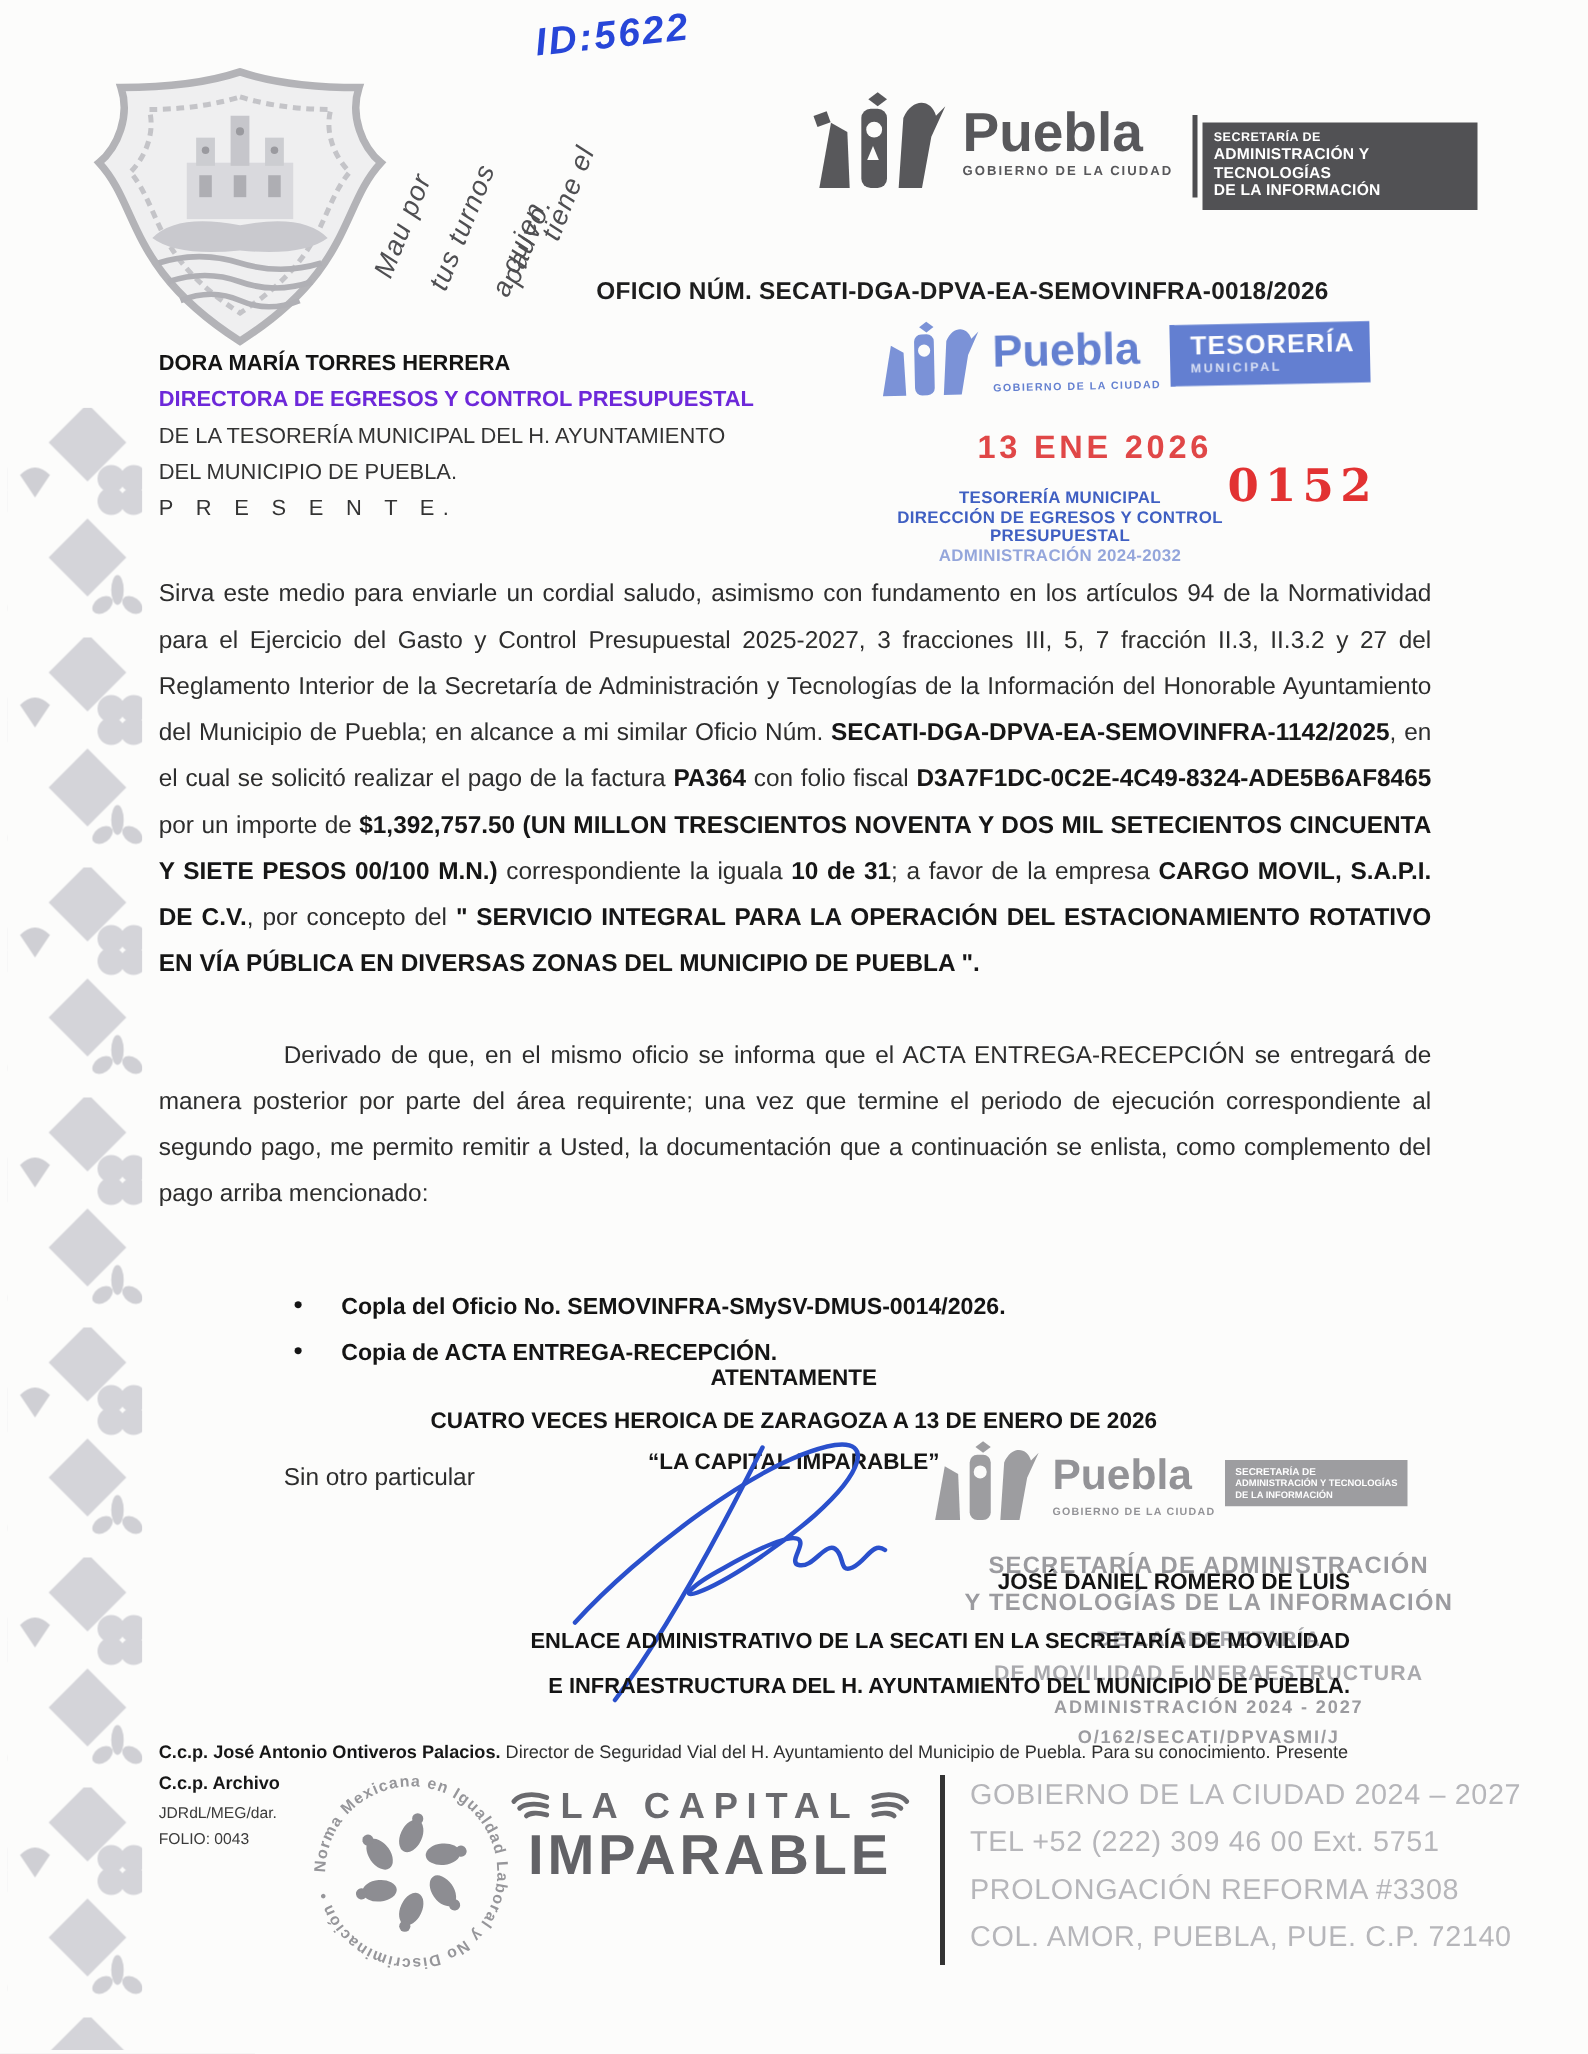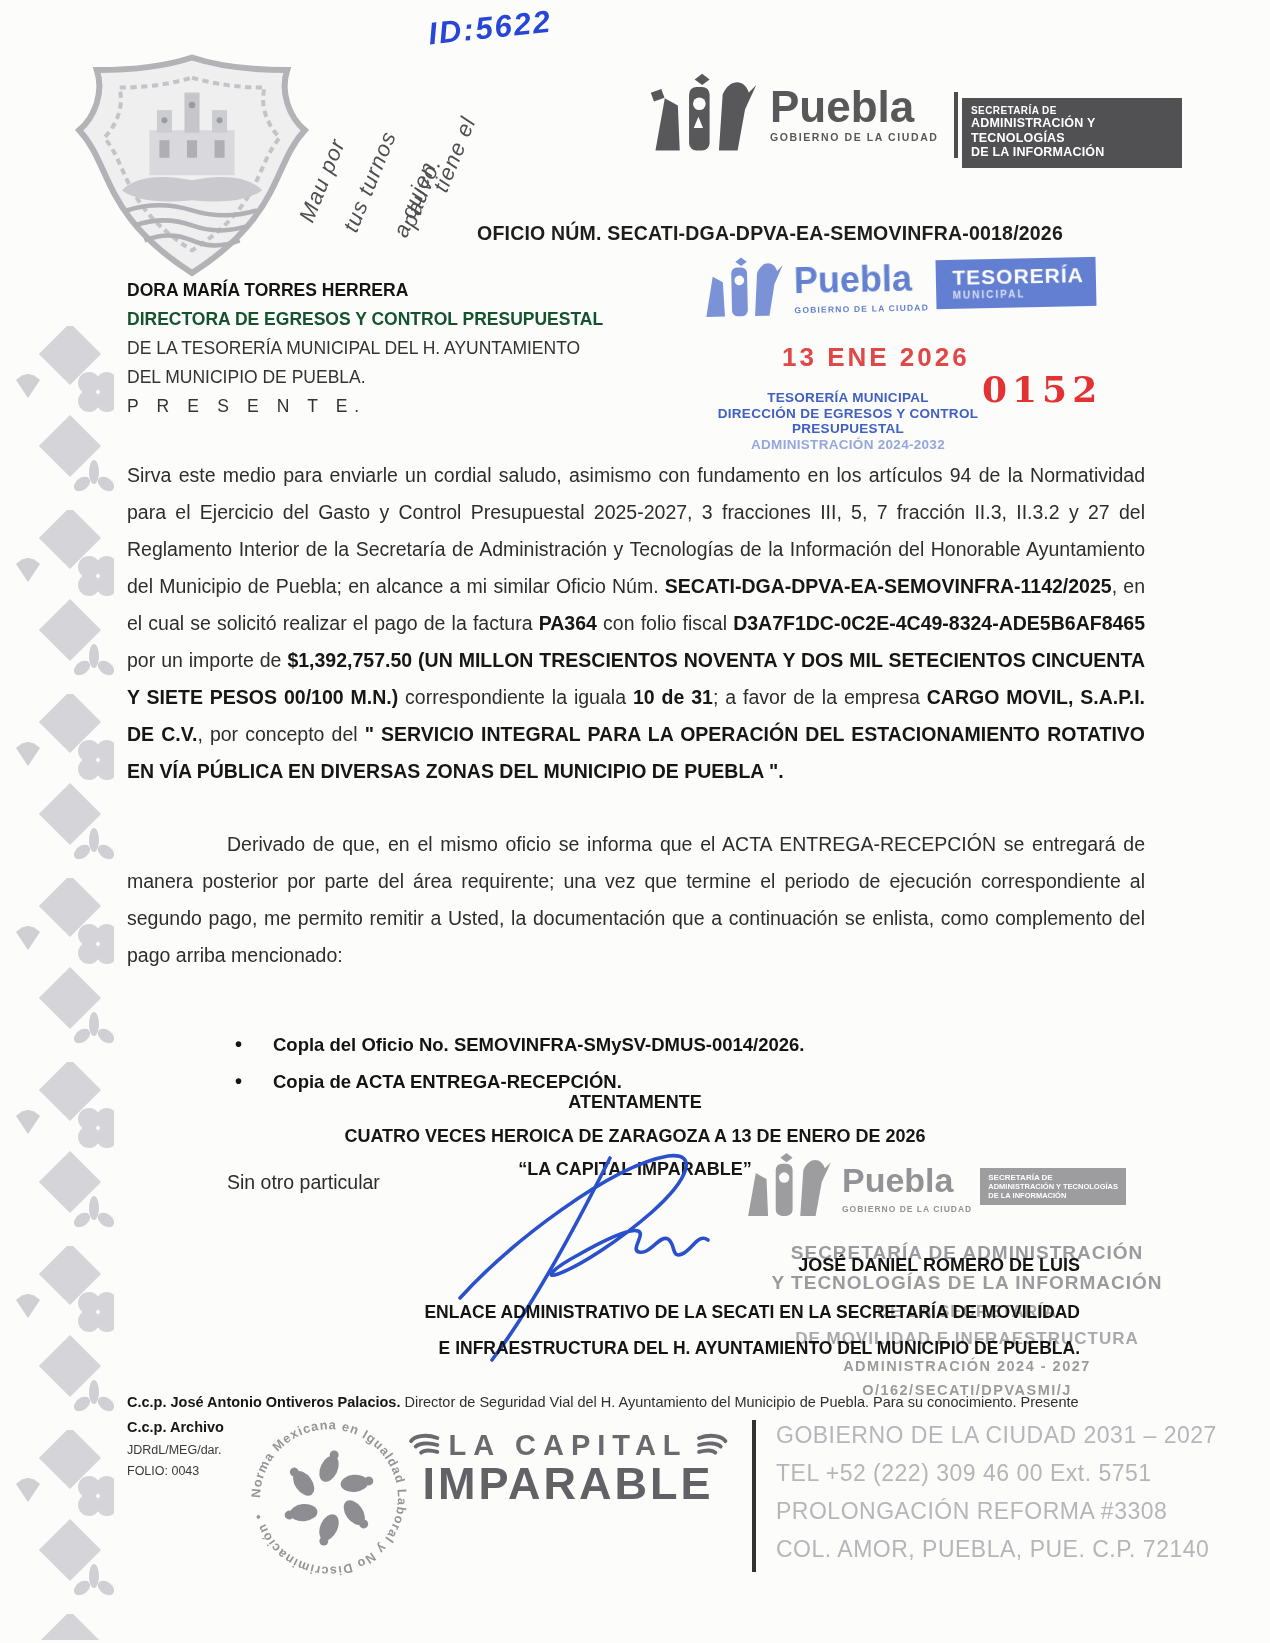--- a/index.html
+++ b/index.html
@@ -42,21 +42,21 @@
   .hdr-box .l2, .hdr-box .l3 { font-size:12.5px; font-weight:800; letter-spacing:.2px; line-height:14.5px; }
 
   .oficio-num {
     left:400px; top:222px; width:740px; text-align:center;
     font-size:19.5px; font-weight:800; color:#1d1d1d; letter-spacing:.2px;
   }
 
   
   .addressee { left:127px; top:276px; font-size:17.5px; line-height:29px; color:#333; }
   .addressee .n1 { font-weight:800; color:#141414; }
-  .addressee .n2 { font-weight:800; color:#14532d; }
+  .addressee .n2 { font-weight:800; color:#6d28d9; }
   .addressee .sp { letter-spacing:.38em; }
 
   
   .stamp-blue { left:700px; top:252px; color:#5c7ace; transform:rotate(-1.2deg); opacity:.95; }
   .stamp-blue-row { display:flex; align-items:center; }
   .stamp-blue .logo-name { font-size:36px; filter:blur(.4px); }
   .stamp-blue .logo-sub { font-size:8.5px; letter-spacing:1.2px; }
   .stamp-blue-box {
     margin-left:8px; background:#5b79cf; color:#fff; padding:6px 12px 8px 12px;
     border-left:4px solid #5b79cf; filter:blur(.3px);
@@ -365,19 +365,19 @@
             <path d="M4 17 C 16 13 28 15 32 19"></path>
             <path d="M4 26 C 14 23 22 24 25 27"></path>
           </g>
         </svg>
     </div>
     <div class="t2">IMPARABLE</div>
   </div>
 
   <div class="abs contact-bar"></div>
   <div class="abs contact">
-    <div>GOBIERNO DE LA CIUDAD 2031 – 2027</div>
+    <div>GOBIERNO DE LA CIUDAD 2024 – 2027</div>
     <div>TEL +52 (222) 309 46 00 Ext. 5751</div>
     <div>PROLONGACIÓN REFORMA #3308</div>
     <div>COL. AMOR, PUEBLA, PUE. C.P. 72140</div>
   </div>
 
 </div>
 
 </body></html>

